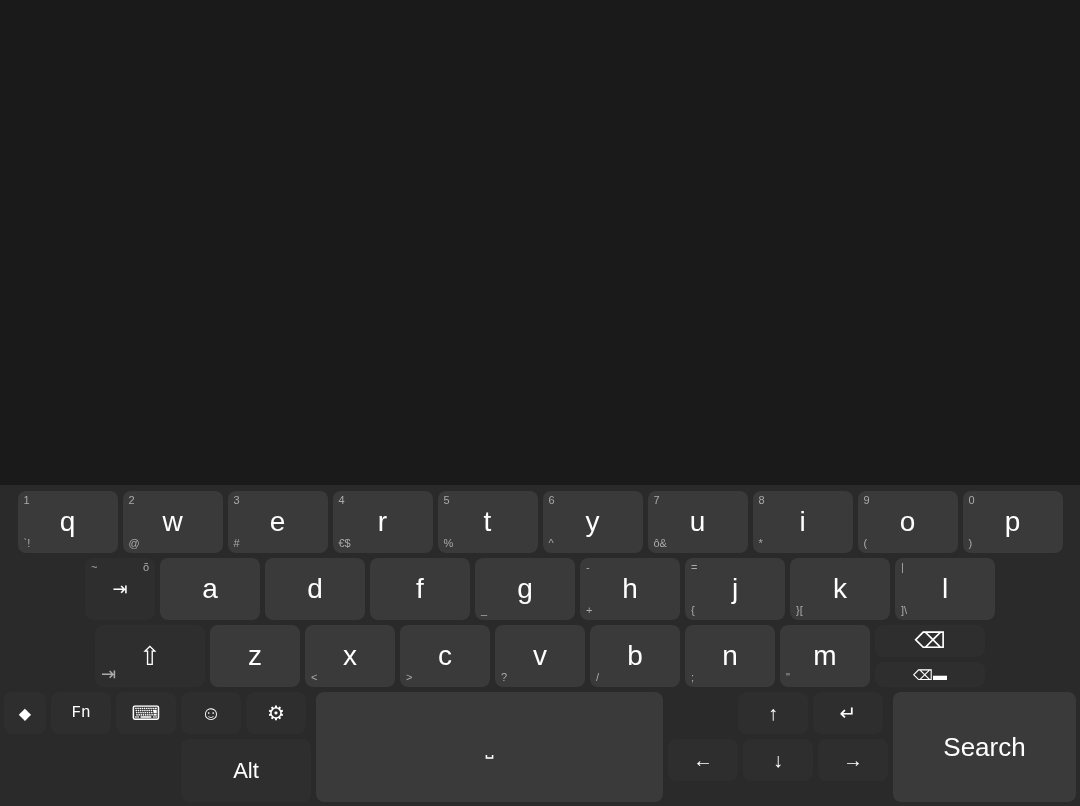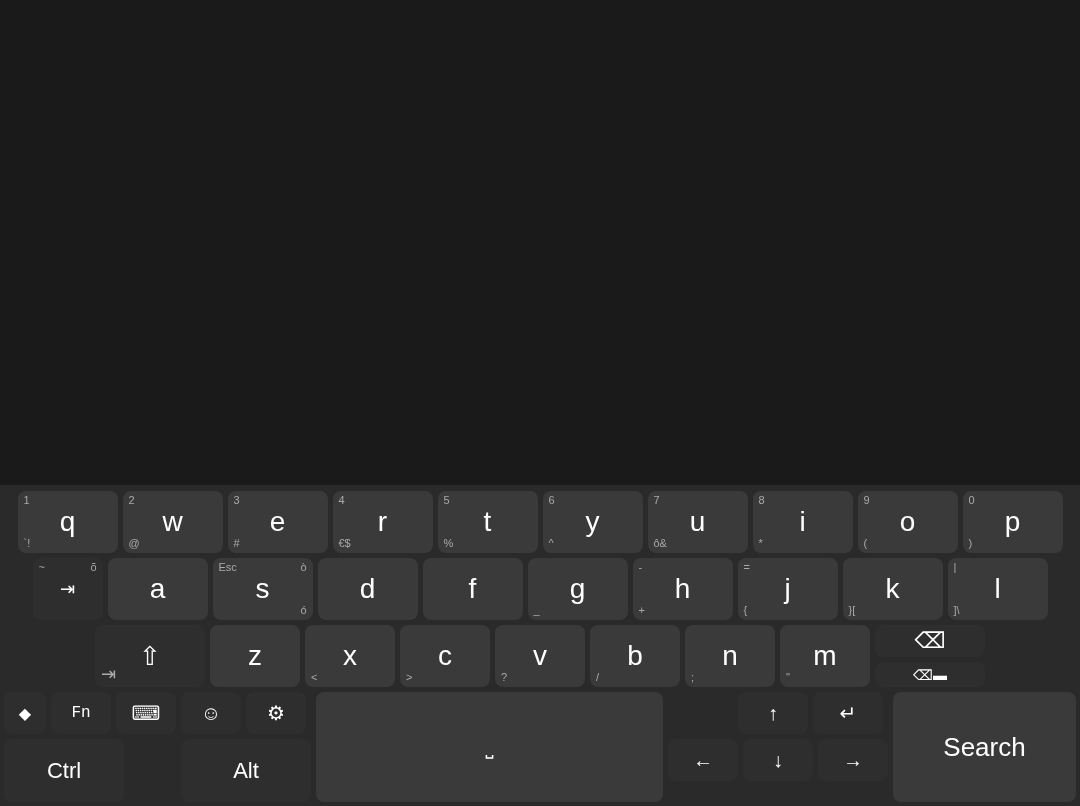--- a/index.html
+++ b/index.html
@@ -209,26 +209,20 @@
 
     <div class="key key-special" style="width:70px;">
       <span class="sub-label">~</span>
       <span class="sub-label-right">õ</span>
       <span class="tab-icon">⇥</span>
     </div>
     <div class="key">
       <span class="main-label">a</span>
     </div>
     <div class="key">
-      <span class="sub-label esc-label">Esc</span>
-      <span class="sub-label-right" style="font-size:11px;">ò</span>
-      <span class="main-label">s</span>
-      <span class="bottom-sub" style="right:6px; left:auto;">ó</span>
-    </div>
-    <div class="key">
       <span class="main-label">d</span>
     </div>
     <div class="key">
       <span class="main-label">f</span>
     </div>
     <div class="key">
       <span class="main-label">g</span>
       <span class="bottom-sub">_</span>
     </div>
     <div class="key">
@@ -304,25 +298,20 @@
           <span>◆</span>
         </div>
         <div class="key fn-key key-special" style="width:60px; min-height:42px;">
           <span class="main-label" style="font-size:16px;font-family:Liberation Mono, monospace;">Fn</span>
         </div>
         <div class="key kbd-key key-special" style="width:60px; min-height:42px;">
           <span style="font-size:20px;">⌨</span>
         </div>
       </div>
 
-      <div style="display:flex; flex-direction:row; gap:5px; flex:1; align-items:stretch;">
-        <div class="key key-special" style="width:120px; min-height:58px; font-size:22px;">
-          <span class="main-label" style="font-size:22px;">Ctrl</span>
-        </div>
-      </div>
     </div>
 
     <div style="display:flex; flex-direction:column; gap:5px;">
       <div style="display:flex; flex-direction:row; gap:5px;">
         <div class="key key-special" style="width:60px; min-height:42px; font-size:20px;">
           <span>☺</span>
         </div>
         <div class="key key-special" style="width:60px; min-height:42px; font-size:20px;">
           <span>⚙</span>
         </div>

